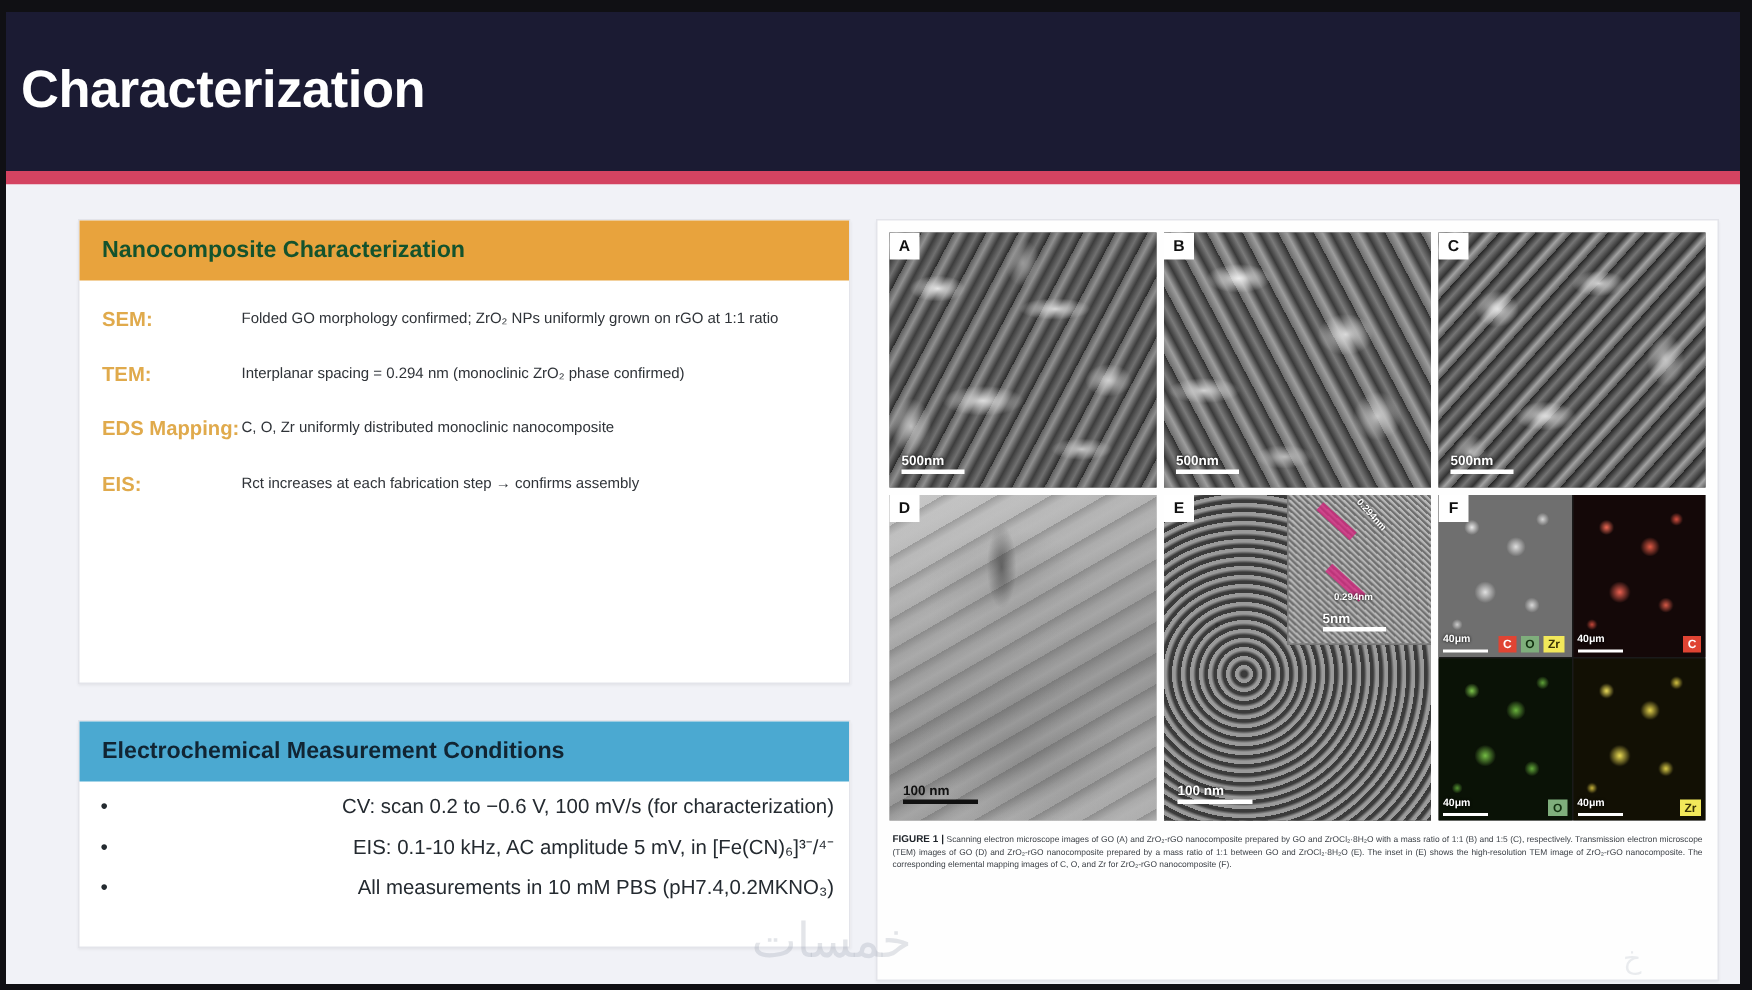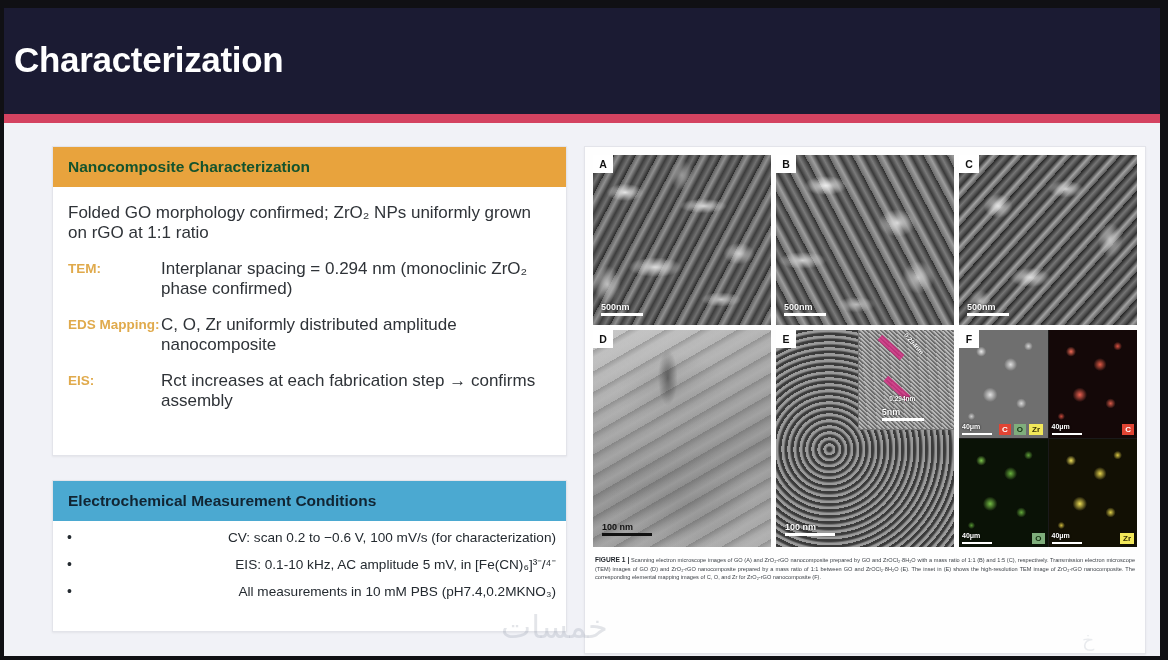--- a/index.html
+++ b/index.html
@@ -101,21 +101,21 @@
   .def-term {
     flex: 0 0 93px;
     color: #e0aa4c;
     font-size: 13.5px;
     font-weight: bold;
     line-height: 19.5px;
   }
   .def-desc {
     flex: 1;
     color: #2f3338;
-    font-size: 17px;
+    font-size: 10px;
     line-height: 19.5px;
   }
 
   
   .bullet-list { padding: 9px 10px 8px 14px; }
   .bullet-item {
     position: relative;
     padding-left: 13px;
     font-size: 13.6px;
     color: #242a30;
@@ -403,31 +403,32 @@
 
     <div class="content">
 
       <div class="card card-nano">
         <div class="card-head head-orange">
           <span>Nanocomposite Characterization</span>
         </div>
         <div class="card-body">
 
           <div class="def-row">
+            <div class="def-term">SEM:</div>
             <div class="def-desc">Folded GO morphology confirmed; ZrO₂ NPs uniformly grown on rGO at 1:1 ratio</div>
           </div>
 
           <div class="def-row">
             <div class="def-term">TEM:</div>
             <div class="def-desc">Interplanar spacing = 0.294 nm (monoclinic ZrO₂ phase confirmed)</div>
           </div>
 
           <div class="def-row">
             <div class="def-term">EDS Mapping:</div>
-            <div class="def-desc">C, O, Zr uniformly distributed amplitude nanocomposite</div>
+            <div class="def-desc">C, O, Zr uniformly distributed monoclinic nanocomposite</div>
           </div>
 
           <div class="def-row">
             <div class="def-term">EIS:</div>
             <div class="def-desc">Rct increases at each fabrication step → confirms assembly</div>
           </div>
 
         </div>
       </div>
 

